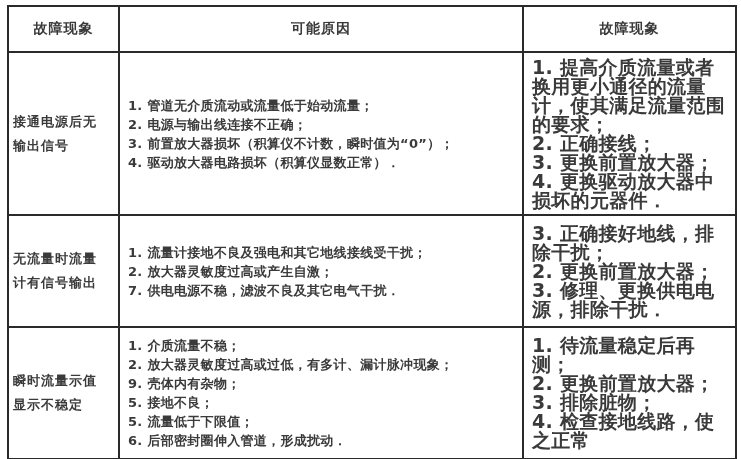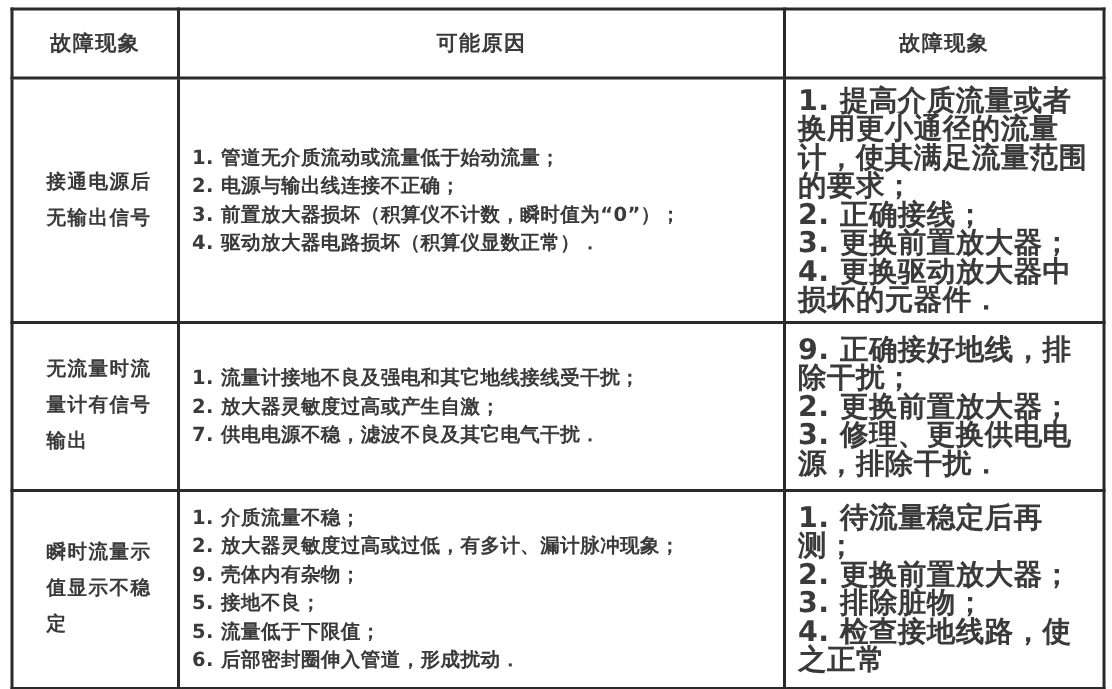--- a/index.html
+++ b/index.html
@@ -34,21 +34,21 @@
     height: 46px;
     text-align: center;
     font-size: 14px;
     letter-spacing: 1px;
   }
   col.c-fault  { width: 111px; }
   col.c-cause  { width: 404px; }
   col.c-remedy { width: 213px; }
 
   td.fault-cell {
-    padding: 0 12px 0 22px;
+    padding: 0 12px 0 4px;
     font-size: 13px;
     line-height: 24px;
     letter-spacing: 1px;
     text-align: left;
   }
   td.causes-cell {
     padding: 0 6px 0 8px;
     font-size: 13px;
     line-height: 19px;
     letter-spacing: 0.3px;
@@ -99,21 +99,21 @@
         </td>
       </tr>
       <tr class="row-2">
         <td class="fault-cell">无流量时流量计有信号输出</td>
         <td class="causes-cell">
           <div class="line">1. 流量计接地不良及强电和其它地线接线受干扰；</div>
           <div class="line">2. 放大器灵敏度过高或产生自激；</div>
           <div class="line">7. 供电电源不稳，滤波不良及其它电气干扰．</div>
         </td>
         <td class="remedies-cell">
-          <div class="line">9. 正确接好地线，排除干扰；</div>
+          <div class="line">3. 正确接好地线，排除干扰；</div>
           <div class="line">2. 更换前置放大器；</div>
           <div class="line">3. 修理、更换供电电源，排除干扰．</div>
         </td>
       </tr>
       <tr class="row-3">
         <td class="fault-cell">瞬时流量示值显示不稳定</td>
         <td class="causes-cell">
           <div class="line">1. 介质流量不稳；</div>
           <div class="line">2. 放大器灵敏度过高或过低，有多计、漏计脉冲现象；</div>
           <div class="line">9. 壳体内有杂物；</div>

